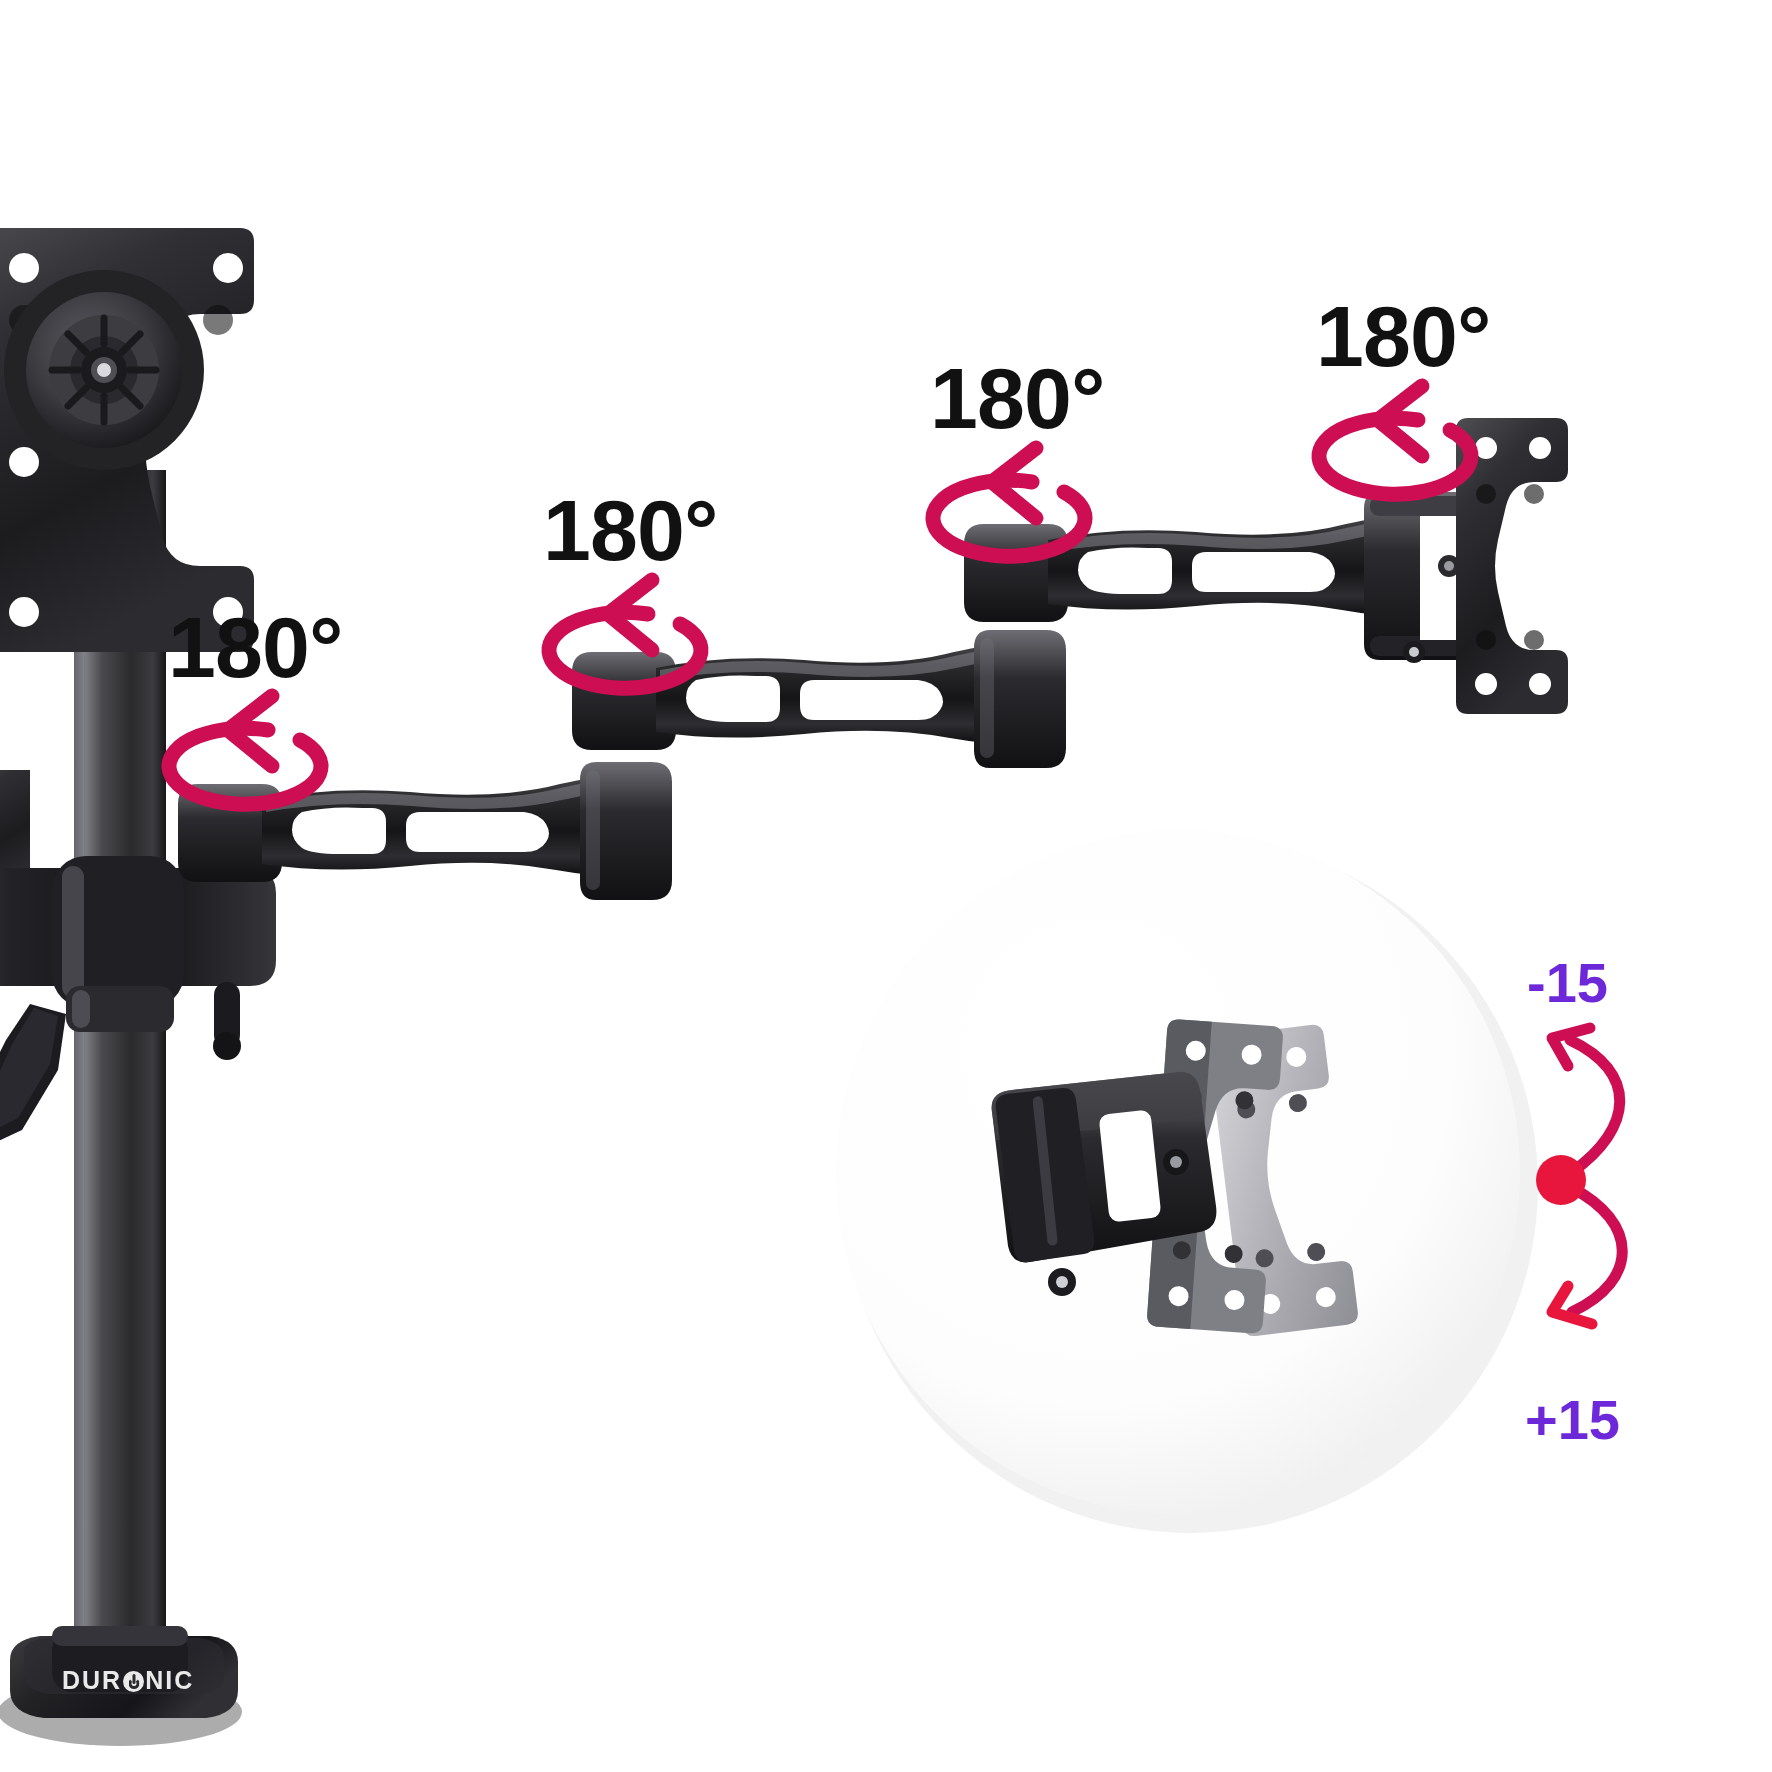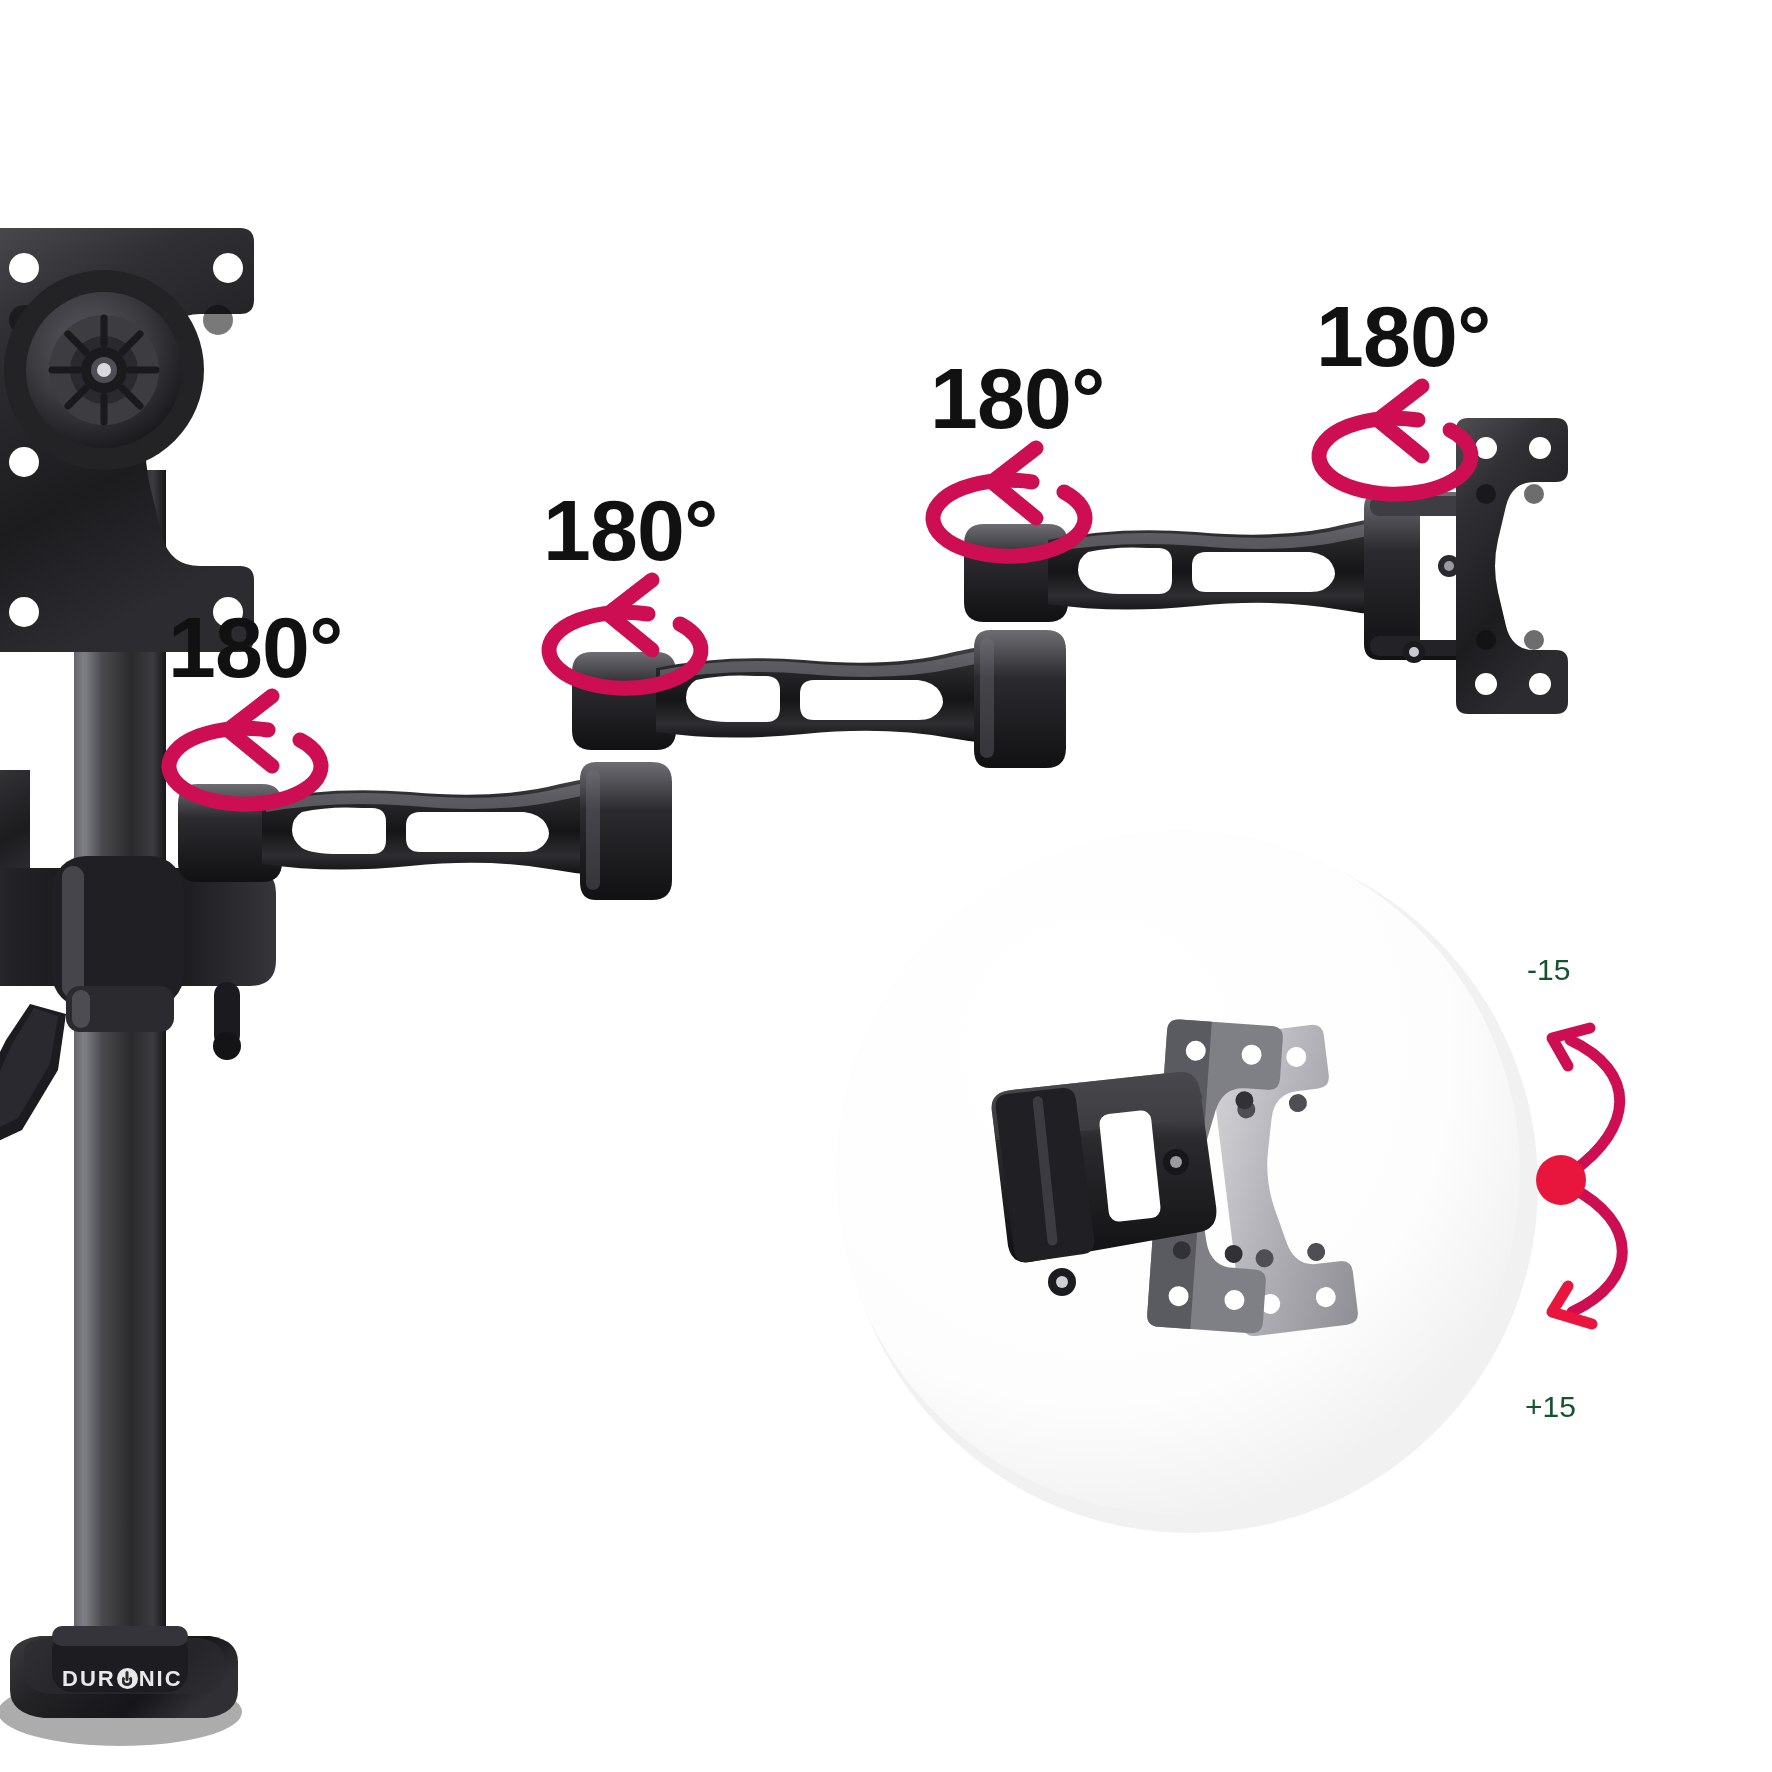--- a/index.html
+++ b/index.html
@@ -34,36 +34,36 @@
     line-height: 1;
     user-select: none;
   }
   .deg-1 { left: 168px;  top: 604px;  font-size: 86px; }
   .deg-2 { left: 543px;  top: 487px;  font-size: 86px; }
   .deg-3 { left: 930px;  top: 355px;  font-size: 86px; }
   .deg-4 { left: 1316px; top: 293px;  font-size: 86px; }
   .tilt-label {
     position: absolute;
     font-family: "Liberation Sans", sans-serif;
-    font-weight: normal;
-    font-size: 30px;
-    color: #14532d;
+    font-weight: bold;
+    font-size: 56px;
+    color: #6d28d9;
     line-height: 1;
     white-space: nowrap;
     user-select: none;
   }
   .tilt-minus { left: 1527px; top: 955px; }
   .tilt-plus  { left: 1525px; top: 1392px; }
   .brandmark {
     position: absolute;
     left: 62px;
     top: 1666px;
     font-family: "Liberation Sans", sans-serif;
     font-weight: bold;
-    font-size: 22px;
+    font-size: 25px;
     letter-spacing: 2px;
     color: #e9e9ea;
     white-space: nowrap;
     user-select: none;
   }
   .brandmark .pw {
     display: inline-block;
     position: relative;
     width: 21px;
     height: 21px;

